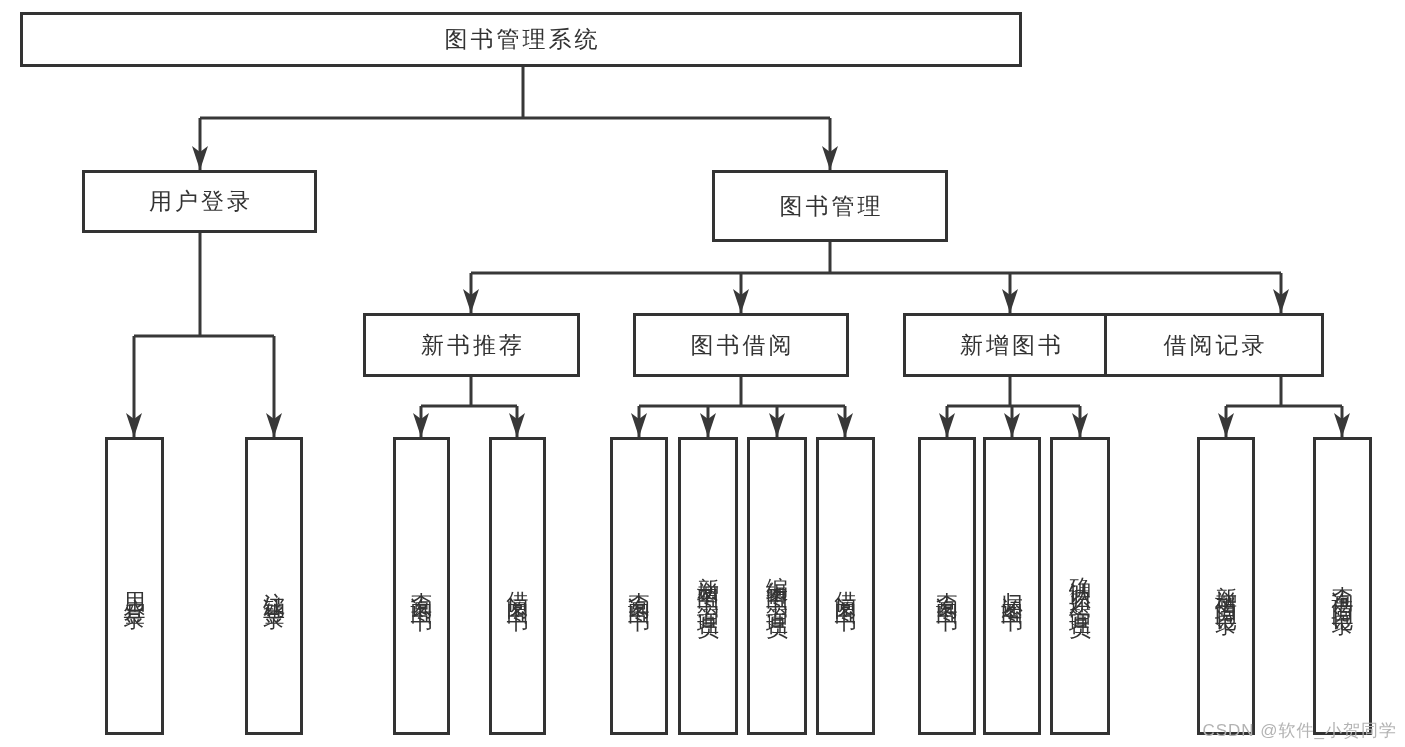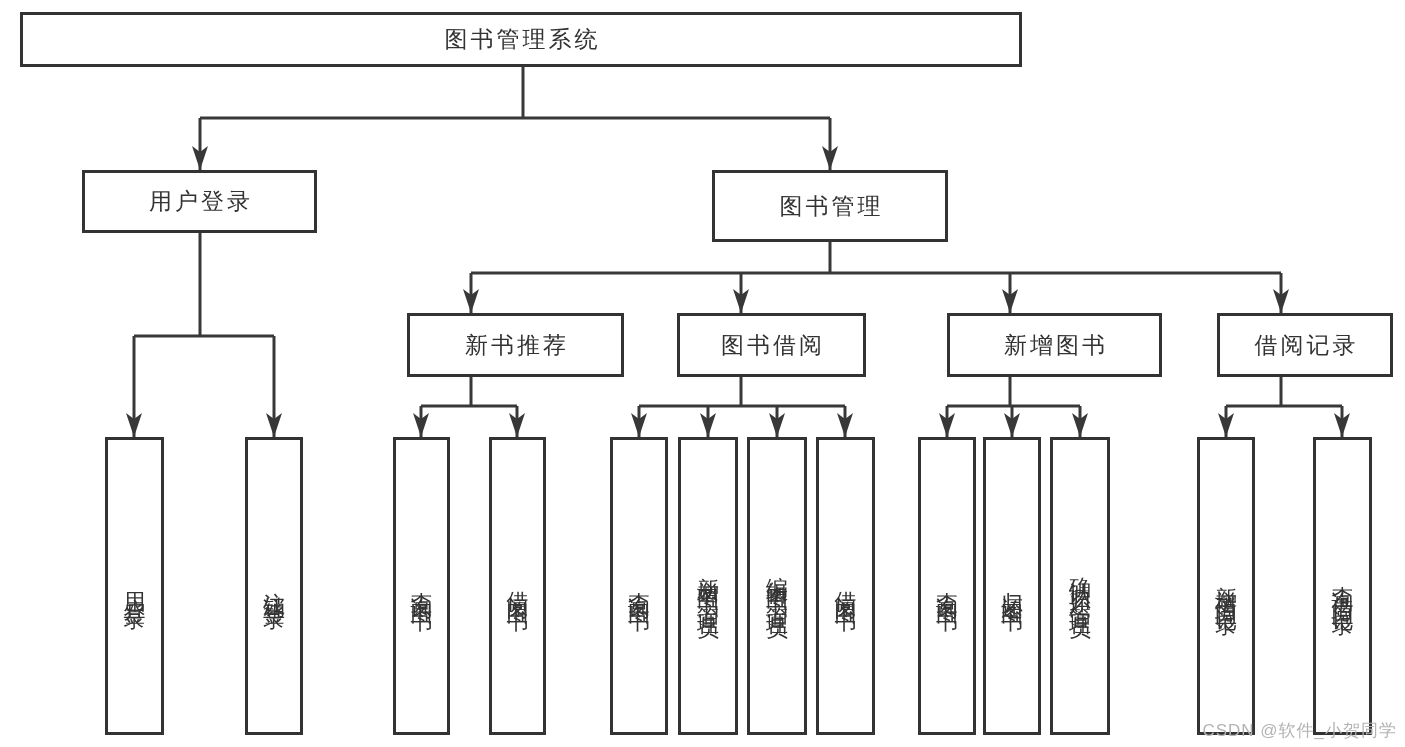--- a/index.html
+++ b/index.html
@@ -61,25 +61,25 @@
     text-orientation: mixed;
     font-size: 22px;
     letter-spacing: 6px;
     line-height: 1;
     white-space: nowrap;
     color: var(--text);
   }
   .root   { left: 20px;  top: 12px;  width: 1002px; height: 55px; }
   .lv2-a  { left: 82px;  top: 170px; width: 235px;  height: 63px; }
   .lv2-b  { left: 712px; top: 170px; width: 236px;  height: 72px; }
-  .lv3    { top: 313px; height: 64px; margin-left: 44px; }
+  .lv3    { top: 313px; height: 64px; }
   .lv3-a  { left: 363px;  width: 217px; }
-  .lv3-b  { left: 633px;  width: 189px; }
+  .lv3-b  { left: 633px;  width: 216px; }
   .lv3-c  { left: 903px;  width: 215px; }
-  .lv3-d  { left: 1173px; width: 176px; }
+  .lv3-d  { left: 1104px; width: 220px; }
   .leaf   { top: 437px; height: 298px; }
   .leaf-1  { left: 105px;  width: 59px; }
   .leaf-2  { left: 245px;  width: 58px; }
   .leaf-3  { left: 393px;  width: 57px; }
   .leaf-4  { left: 489px;  width: 57px; }
   .leaf-5  { left: 610px;  width: 58px; }
   .leaf-6  { left: 678px;  width: 60px; }
   .leaf-7  { left: 747px;  width: 60px; }
   .leaf-8  { left: 816px;  width: 59px; }
   .leaf-9  { left: 918px;  width: 58px; }

